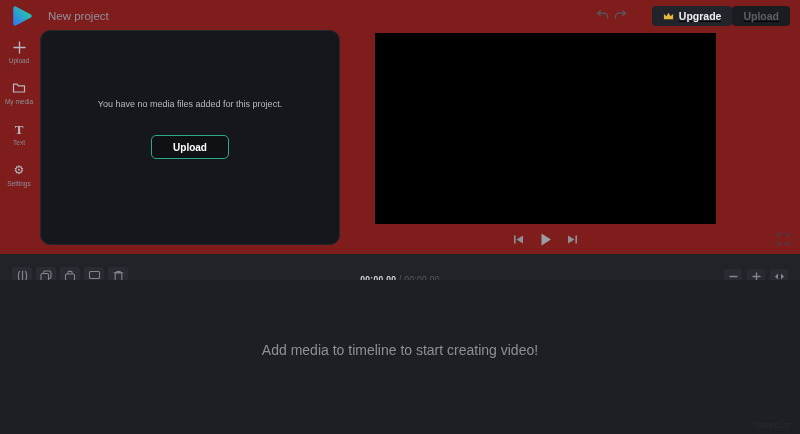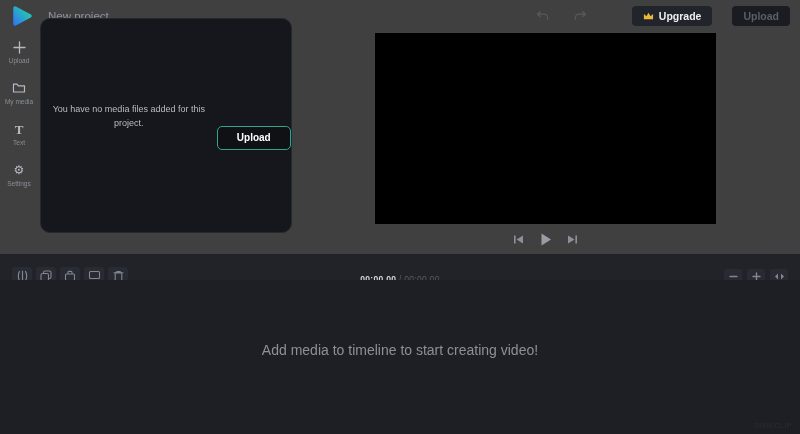--- a/index.html
+++ b/index.html
@@ -1,45 +1,45 @@
 <!DOCTYPE html>
 <html><head>
 <meta charset="utf-8">
 <style>
   * { box-sizing: border-box; margin: 0; padding: 0; }
   html,body { background:#0e0f13; }
   .app {
     position: relative; width: 800px; height: 434px; overflow: hidden;
-    background:#404040; font-family:"Liberation Sans", sans-serif;
+    background:#7f1d1d; font-family:"Liberation Sans", sans-serif;
     -webkit-font-smoothing: antialiased;
   }
   
   .header { position:absolute; top:0; left:0; right:0; height:32px;
     display:flex; align-items:center; padding:0 10px; }
   .logo { width:24px; height:24px; display:flex; align-items:center; justify-content:center; cursor:pointer; }
   .project-title { margin-left:14px; color:#8f929a; font-size:11.5px; }
-  .header-right { margin-left:auto; display:flex; align-items:center; gap:20px; }
+  .header-right { margin-left:auto; display:flex; gap:0;text-decoration:underline; }
   .icon-btn { width:18px; height:18px; display:flex; align-items:center; justify-content:center;
     background:transparent; border:none; cursor:pointer; }
   .btn { border:none; border-radius:4px; font-size:10.5px; height:20px; padding:0 11px;
     display:flex; align-items:center; gap:5px; cursor:pointer; font-family:inherit; }
   .btn-upgrade { background:#21242a; color:#eceef1; font-weight:bold; margin-left:22px; }
   .btn-export  { background:#1a1c21; color:#5c5f66; font-weight:bold; }
   
   .rail { position:absolute; left:0; top:32px; width:38px; display:flex; flex-direction:column;
     align-items:center; padding-top:8px; gap:17px; }
   .rail-item { display:flex; flex-direction:column; align-items:center; gap:3px; cursor:pointer; width:38px; }
   .rail-item .glyph { height:14px; display:flex; align-items:center; justify-content:center; color:#b6b9bf; }
   .rail-item .lbl { font-size:6.5px; color:#8b8e94; }
   .serif-t { font-family:"Liberation Serif", serif; font-size:13px; font-weight:bold; color:#b6b9bf; line-height:1; }
   .gear { font-size:12px; color:#b6b9bf; line-height:1; }
   
-  .media-panel { position:absolute; left:40px; top:18px; width:252px; height:215px;
+  .media-panel { position:absolute; left:40px; top:30px; width:300px; height:215px;
     background:#16171c; border:1px solid #26282f; border-radius:10px;
-    display:flex; flex-direction:row; align-items:center; justify-content:center; text-align:center; }
+    display:flex; flex-direction:column; align-items:center; justify-content:center; text-align:center; }
   .empty-text { color:#b9bbc1; font-size:9px; line-height:1.55; margin-top:-18px; }
   .upload-btn { margin-top:24px; width:78px; height:24px; background:#0f1115;
     border:1px solid #2aa88b; border-radius:5px; color:#ffffff; font-weight:bold;
     font-size:10px; cursor:pointer; font-family:inherit; }
   
   .preview { position:absolute; left:375px; top:33px; width:341px; height:191px; background:#000; }
   .transport { position:absolute; left:375px; top:229px; width:341px; height:20px;
     display:flex; align-items:center; justify-content:center; gap:9px; }
   .transport .icon-btn { color:#8d9096; }
   .fullscreen-btn { position:absolute; right:9px; top:231px; width:16px; height:16px;

